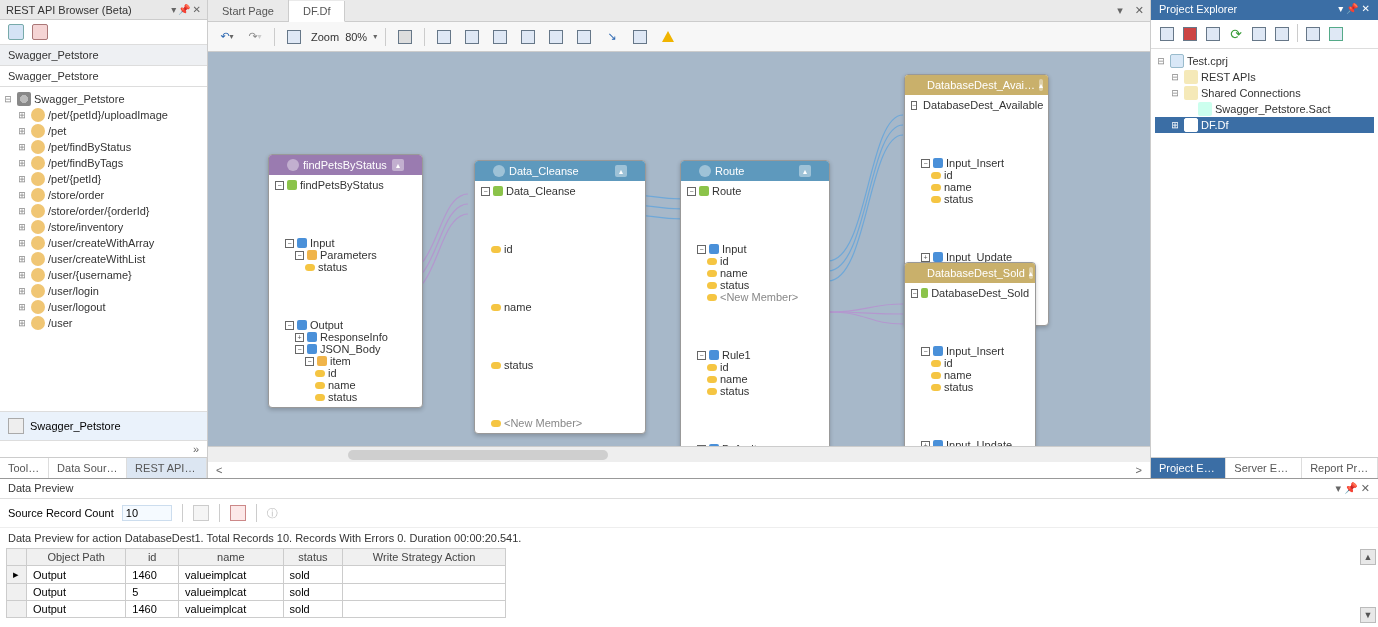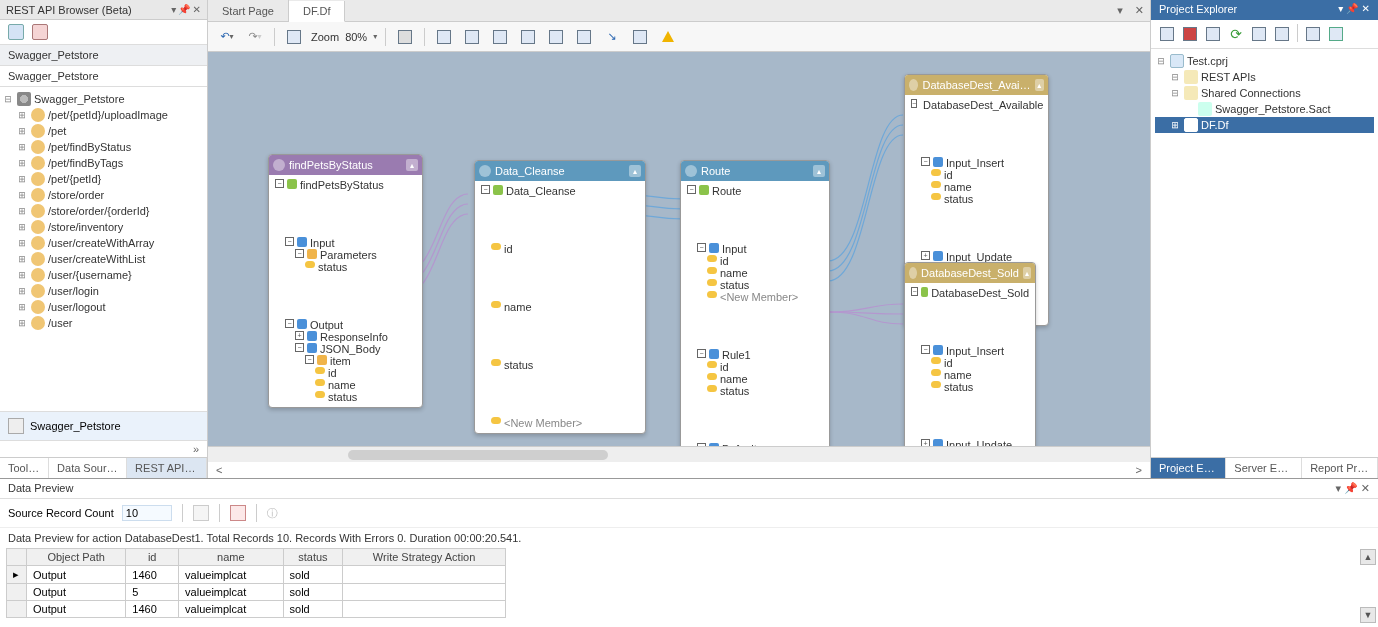--- a/index.html
+++ b/index.html
@@ -39,28 +39,28 @@
 .tb-sep { width: 1px; height: 18px; background: #ccc; margin: 0 2px; }
 .tb-icon { width: 14px; height: 14px; border: 1px solid #678; background: #dfe8f5; }
 .zoom-label { color: #333; }
 .warn-tri { width:0; height:0; border-left:6px solid transparent; border-right:6px solid transparent; border-bottom:11px solid #f0b400; }
 .canvas { flex: 1; background: #a7b8c9; position: relative; overflow: auto; }
 .scroll-h { height: 16px; background: #eee; border-top: 1px solid #ccc; display:flex; align-items:center; }
 .scroll-h .bar { margin-left: 140px; width: 260px; height: 10px; background: #cfcfcf; border-radius: 5px; }
 .scroll-nav { display:flex; justify-content:space-between; padding:2px 8px; color:#666; }
 
 .node { position: absolute; background: #fff; border: 1px solid #999; border-radius: 4px; box-shadow: 0 2px 4px rgba(0,0,0,0.2); }
-.node-header { padding: 4px 4px; color: #fff; border-radius: 3px 3px 0 0; display: flex; gap: 4px; font-weight: 400; }
+.node-header { padding: 4px 18px; color: #fff; border-radius: 3px 3px 0 0; display: flex; gap: 4px; font-weight: 400; }
 .node-header .circ { width: 12px; height: 12px; border-radius: 50%; background: rgba(255,255,255,0.4); }
 .node-header .up { margin-left: auto; width: 12px; height: 12px; background: rgba(255,255,255,0.4); border-radius:2px; display:flex; align-items:center; justify-content:center; font-size:8px; }
 .hdr-purple { background: #9a7bb0; }
 .hdr-blue { background: #5e99bd; }
 .hdr-tan { background: #c9b06b; }
 .node-body { padding: 4px 6px; }
-.nrow { display: flex; gap: 3px; padding: 0; white-space: nowrap; color: #333; }
+.nrow { display: flex; align-items: center; gap: 3px; padding: 0; white-space: nowrap; color: #333; }
 .nrow .sq { width: 9px; height: 9px; border: 1px solid #666; font-size: 7px; line-height: 7px; text-align: center; color: #555; }
 .nrow .bx { width: 10px; height: 10px; border-radius: 2px; }
 .bx-green { background: #8bc34a; }
 .bx-blue { background: #4a90d9; }
 .bx-orange { background: #f0b44a; }
 .nrow.i1 { padding-left: 10px; margin-top: 46px; }
 .nrow.i2 { padding-left: 20px; }
 .nrow.i3 { padding-left: 30px; }
 .nrow.i4 { padding-left: 40px; }
 .yellow-oval { width: 10px; height: 7px; background: #f5c542; border-radius: 4px; }

